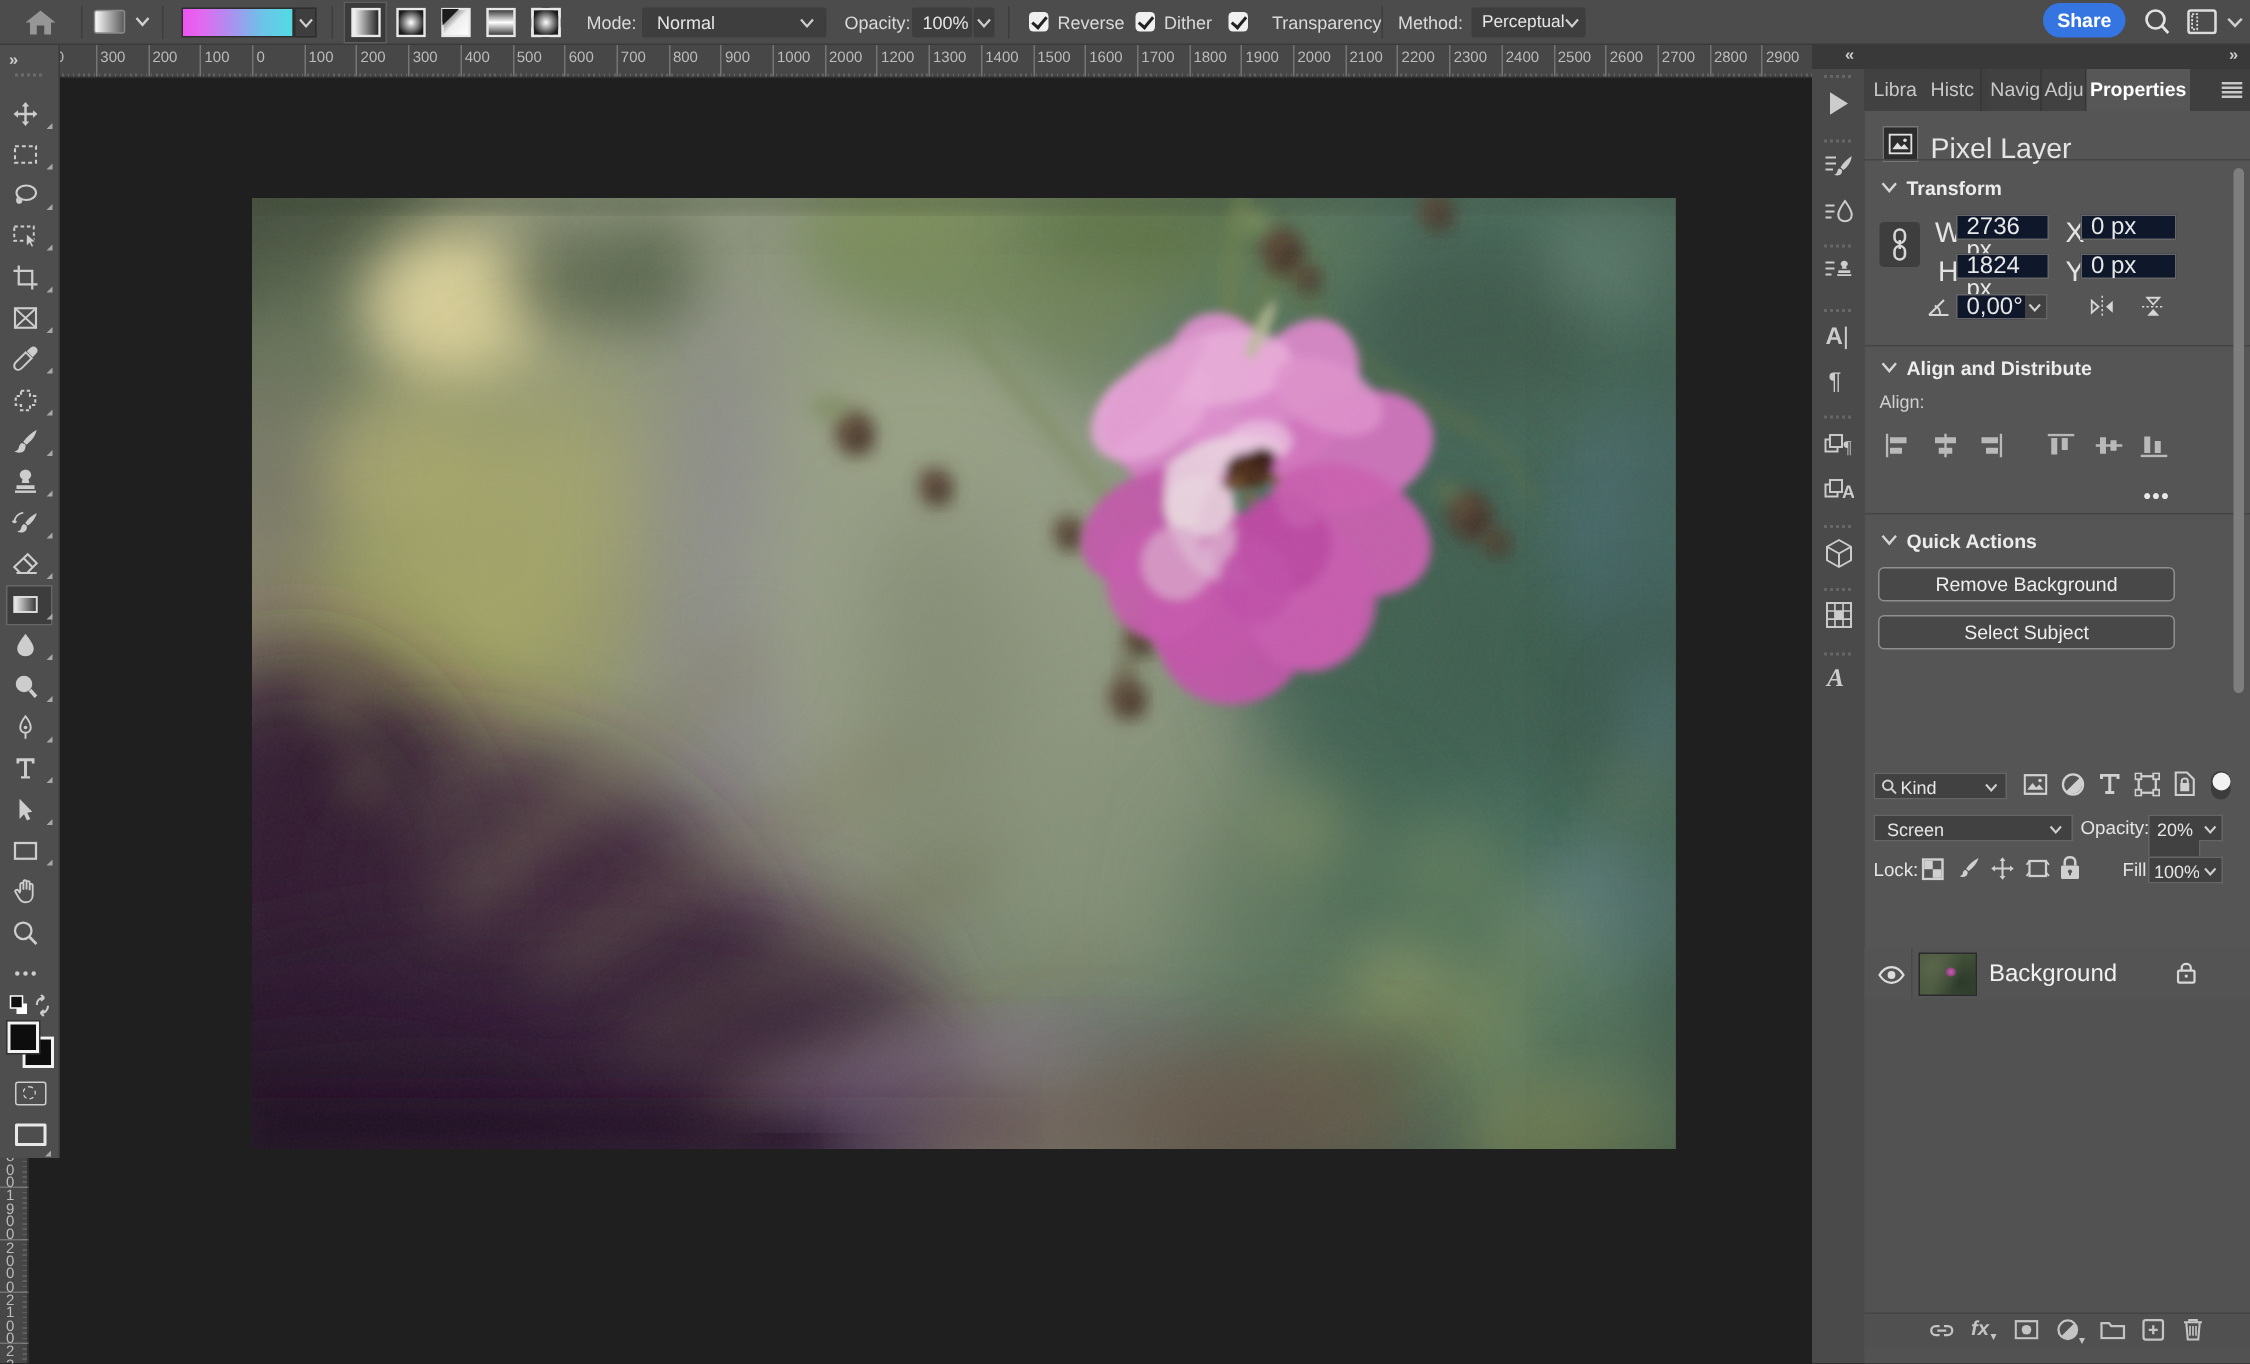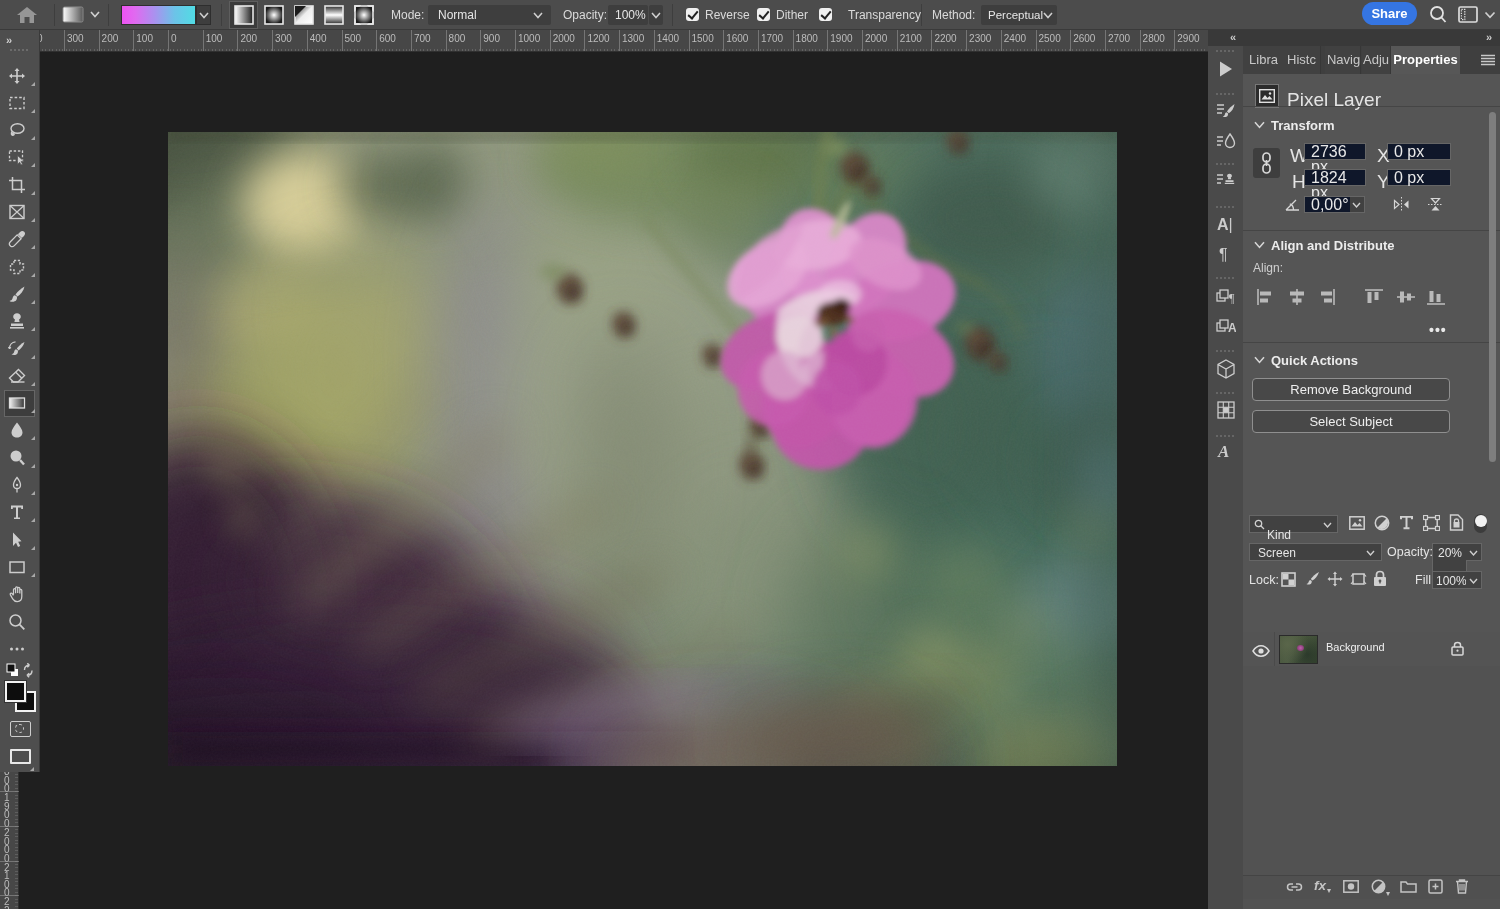--- a/index.html
+++ b/index.html
@@ -804,21 +804,21 @@
         </svg>
         <div class="phead" style="left:28px;top:307px;">Quick Actions</div>
         <div class="pbtn" style="top:332px;">Remove Background</div>
         <div class="pbtn" style="top:364px;">Select Subject</div>
         <div style="position:absolute;left:246px;top:66px;width:7px;height:350px;background:#7e7e7e;border-radius:4px;"></div>
         <div style="position:absolute;left:6px;top:469px;width:89px;height:18px;background:#414141;border:1px solid #666;box-sizing:border-box;">
           <svg style="position:absolute;left:4px;top:3px" width="11" height="11" viewBox="0 0 11 11">
             <circle cx="4.5" cy="4.5" r="3.2" fill="none" stroke="#d0d0d0" stroke-width="1.3"></circle>
             <path d="M7 7 L10 10" stroke="#d0d0d0" stroke-width="1.3"></path>
           </svg>
-          <span style="position:absolute;left:17px;top:2px;font-size:12px;color:#e6e6e6;margin-top:10px;">Kind</span>
+          <span style="position:absolute;left:17px;top:2px;font-size:12px;color:#e6e6e6;">Kind</span>
           <svg style="position:absolute;right:5px;top:6px" width="9" height="7" viewBox="0 0 9 7">
             <path d="M1 1 L4.5 5 L8 1" fill="none" stroke="#cfcfcf" stroke-width="1.4"></path>
           </svg>
         </div>
         <svg style="position:absolute;left:106px;top:470px" width="16" height="14" viewBox="0 0 16 14">
           <rect x="0.8" y="0.8" width="14.4" height="12.4" fill="none" stroke="#d0d0d0" stroke-width="1.5"></rect>
           <path d="M2.5 10.5 L6 6 L8.5 9 L10.5 7 L13.5 10.5 Z" fill="#d0d0d0"></path>
           <circle cx="11" cy="4.3" r="1.2" fill="#d0d0d0"></circle>
         </svg>
         <svg style="position:absolute;left:131px;top:469px" width="16" height="16" viewBox="0 0 16 16">
@@ -892,21 +892,21 @@
         </div>
         <div class="layrow" style="top:586px;background:#545454;">
           <div style="position:absolute;left:9px;top:11px;"><svg width="18" height="12" viewBox="0 0 18 12">
               <path d="M1 6 C3.5 2 6.5 0.8 9 0.8 C11.5 0.8 14.5 2 17 6 C14.5 10 11.5 11.2 9 11.2 C6.5 11.2 3.5 10 1 6 Z" fill="none" stroke="#dddddd" stroke-width="1.5"></path>
               <circle cx="9" cy="6" r="2.6" fill="#dddddd"></circle>
             </svg></div>
           <div style="position:absolute;left:31px;top:0px;width:1px;height:34px;background:#4a4a4a;"></div>
           <div style="position:absolute;left:37px;top:3.5px;width:37px;height:27px;background:radial-gradient(circle at 20% 30%,#5a664a,transparent 60%),radial-gradient(circle at 75% 70%,#2c3a2b,transparent 65%),radial-gradient(circle at 60% 20%,#49583c,transparent 60%),linear-gradient(115deg,#44513a 0%,#4e5c44 40%,#36452f 100%);outline:1px solid #2a2a2a;overflow:hidden;">
             <div style="position:absolute;left:17px;top:9px;width:7px;height:6px;background:radial-gradient(circle,#c060ae,#8a4078 70%,rgba(0,0,0,0));border-radius:50%;"></div>
           </div>
-          <div style="position:absolute;left:83px;top:9px;font-size:11px;color:#f0f0f0;">Background</div>
+          <div style="position:absolute;left:83px;top:9px;font-size:16px;color:#f0f0f0;">Background</div>
           <svg style="position:absolute;left:208px;top:9px" width="13" height="15" viewBox="0 0 13 15">
             <rect x="1" y="6" width="11" height="8" rx="1" fill="none" stroke="#d8d8d8" stroke-width="1.5"></rect>
             <path d="M3.5 6 V4 C3.5 0.8 9.5 0.8 9.5 4 V6" fill="none" stroke="#d8d8d8" stroke-width="1.5"></path>
             <circle cx="6.5" cy="9.7" r="1.1" fill="#d8d8d8"></circle>
           </svg>
         </div>
         <div style="position:absolute;left:0;top:620px;width:257px;height:243px;background:#525252;"></div>
         <div style="position:absolute;left:0;top:829px;width:257px;height:24px;background:#505050;border-top:1px solid #444;box-sizing:border-box;"></div>
         <svg style="position:absolute;left:43px;top:835px" width="17" height="12" viewBox="0 0 17 12">
           <path d="M7 3 H4.5 A3 3 0 0 0 4.5 9 H7 M10 3 H12.5 A3 3 0 0 1 12.5 9 H10 M5.5 6 H11.5" fill="none" stroke="#c4c4c4" stroke-width="1.5"></path>

